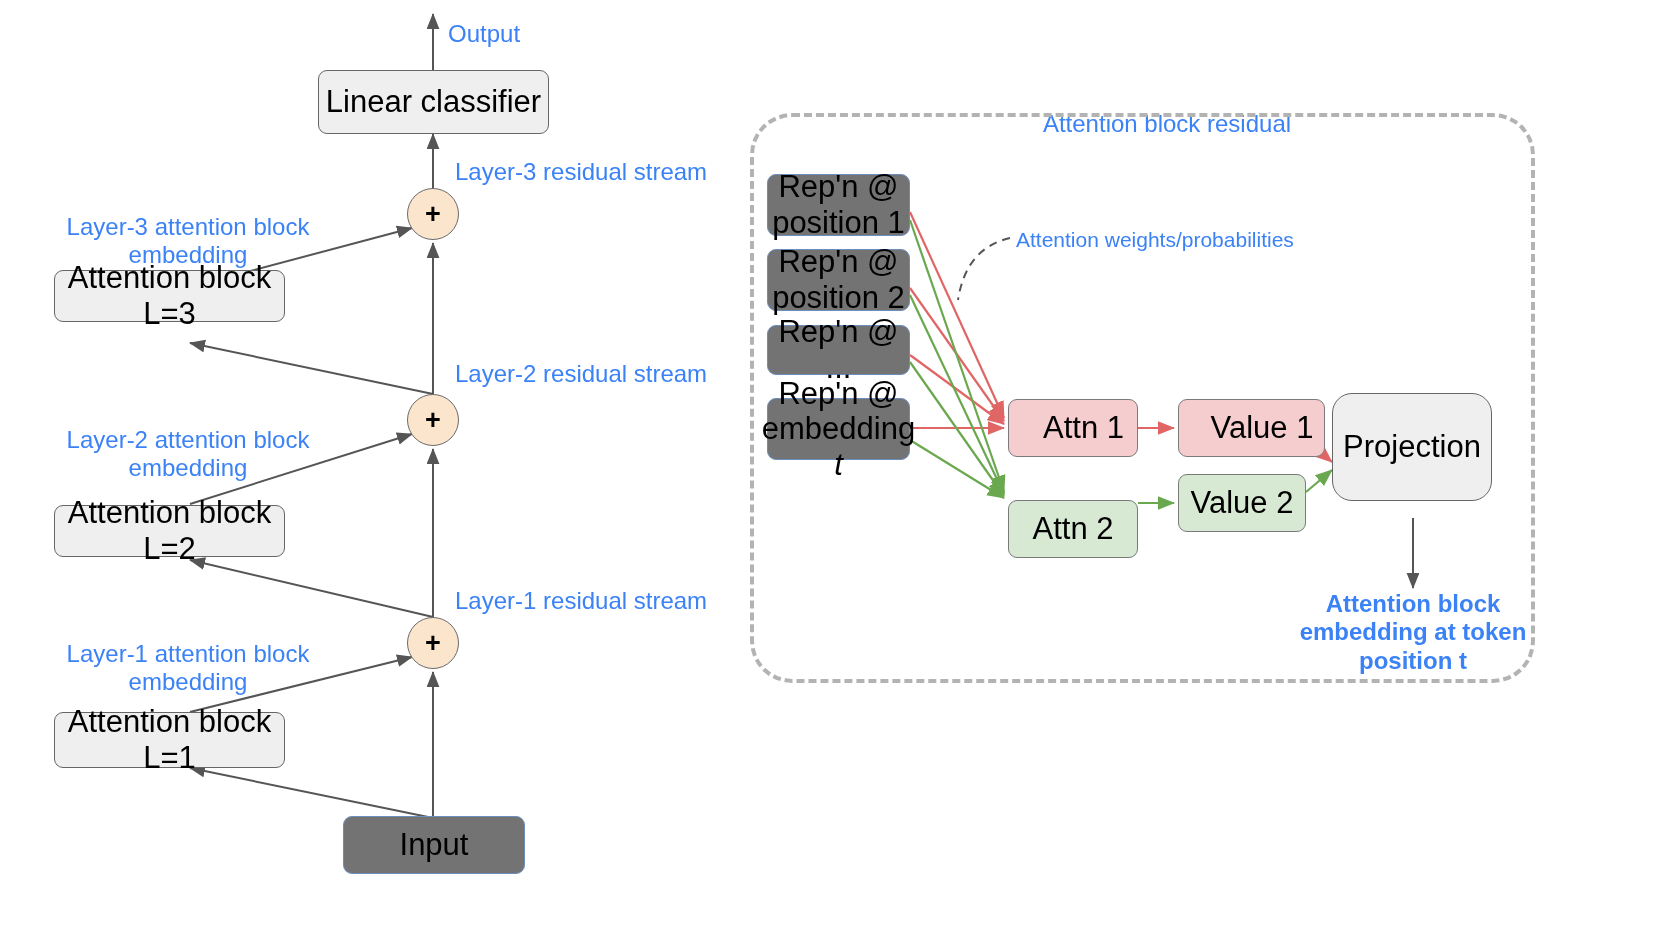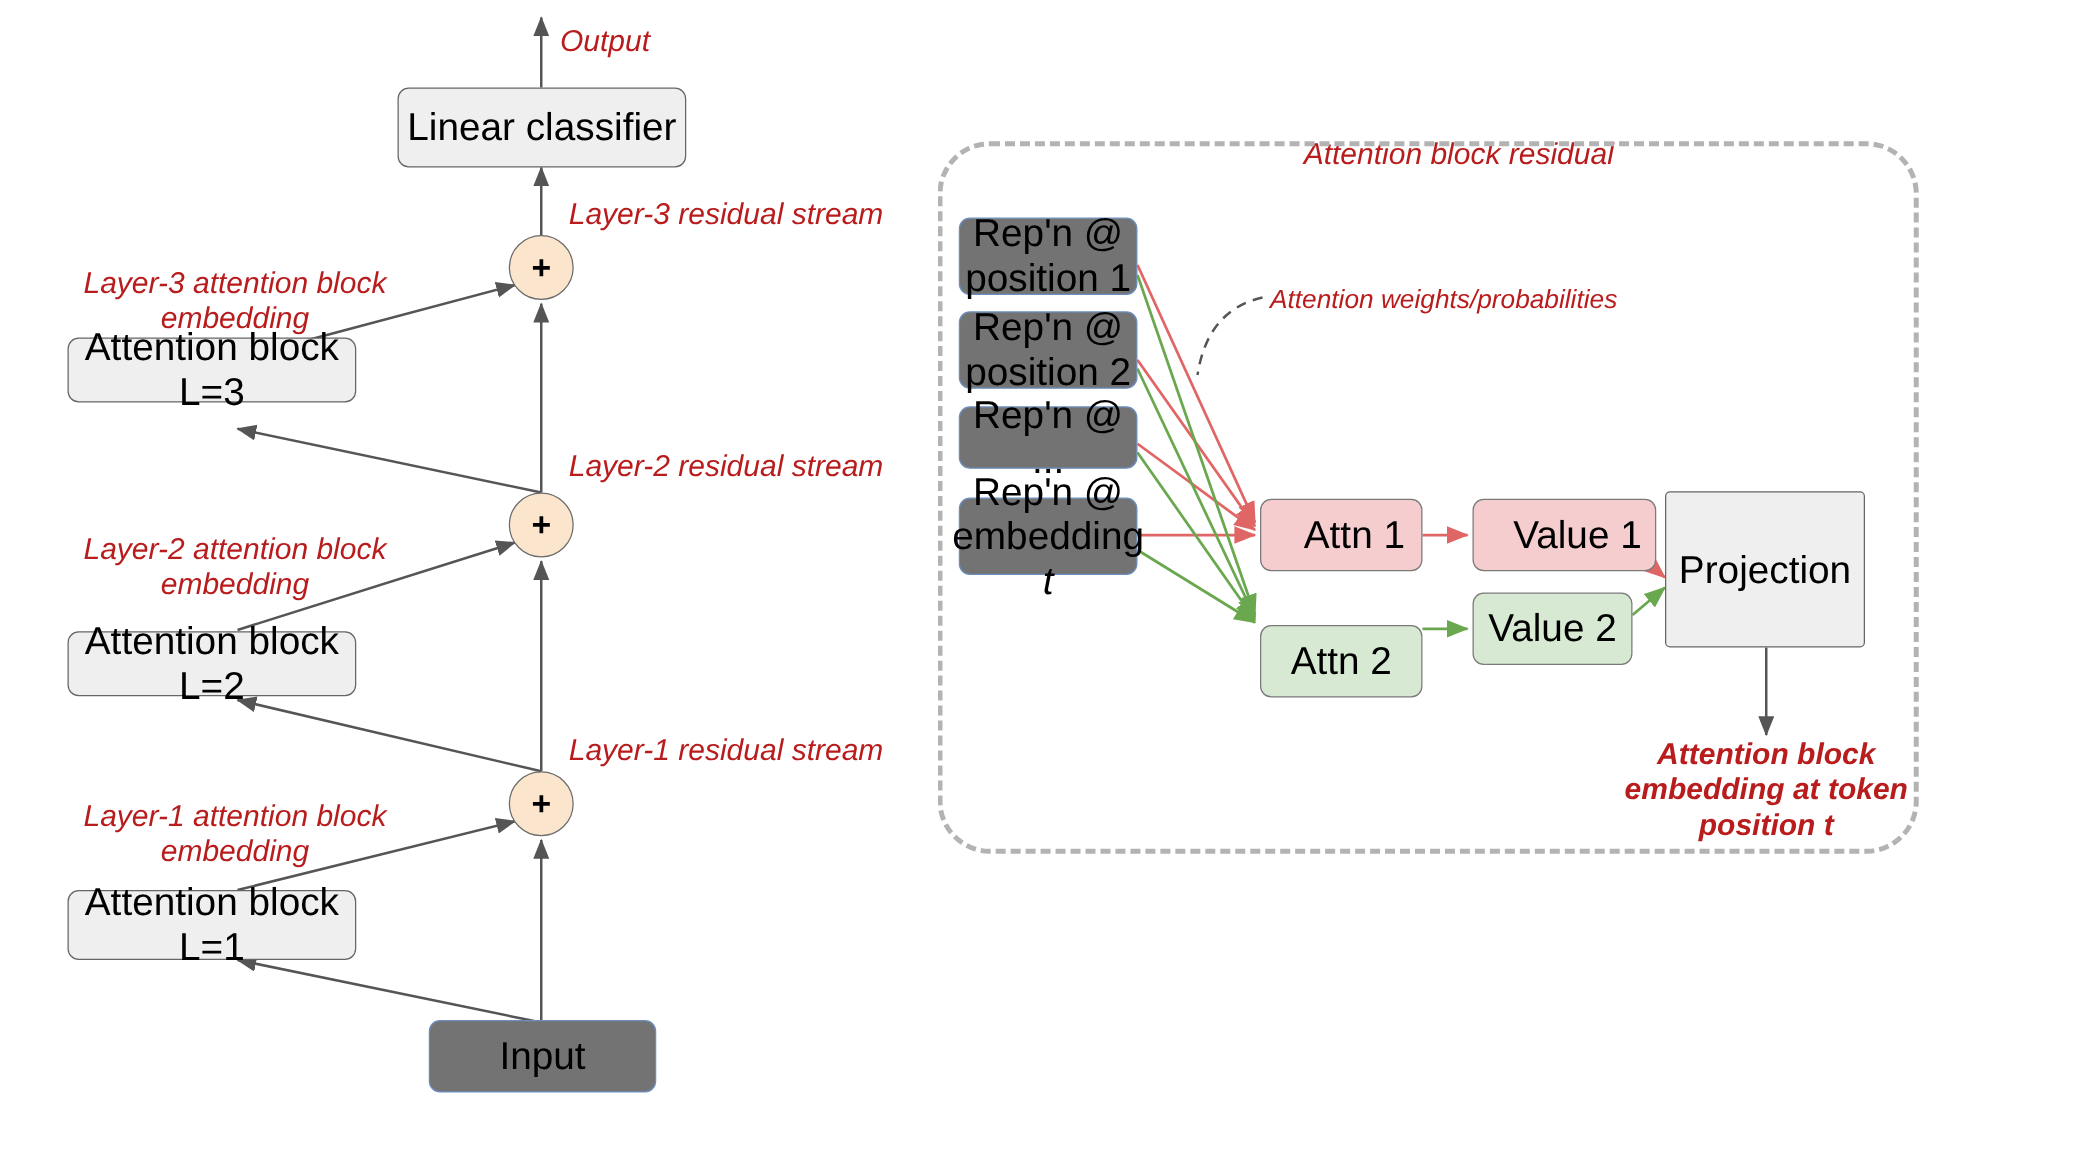--- a/index.html
+++ b/index.html
@@ -52,22 +52,21 @@
     display: flex; align-items: center; justify-content: center;
     font-size: 27px; font-weight: 700;
     line-height: 1;
   }
   .lbl {
     position: absolute;
     font-size: 24px;
     line-height: 1.18;
     text-align: center;
     white-space: pre-line;
-    color: #b91c1c;
-    font-style: italic;
+    color: #3b82f6;
   }
   .lbl.left-al { text-align: left; }
   .lbl.bold { font-weight: 700; }
   .lbl.small { font-size: 21px; }
 
   .dashbox {
     position: absolute;
     border: 4px dashed #b3b3b3;
     border-radius: 42px;
   }
@@ -193,19 +192,19 @@
   </div>
 
   <div class="lbl left-al small" style="left:1016px; top:228px; width:300px;">Attention weights/probabilities</div>
 
   <div class="node pink" style="left:1008px; top:399px; width:130px; height:58px;">Attn 1</div>
   <div class="node green" style="left:1008px; top:500px; width:130px; height:58px;">Attn 2</div>
 
   <div class="node pink" style="left:1178px; top:399px; width:147px; height:58px;">Value 1</div>
   <div class="node green" style="left:1178px; top:474px; width:128px; height:58px;">Value 2</div>
 
-  <div class="node gray" style="left:1332px; top:393px; width:160px; height:125px; border-radius:4px;">Projection</div>
+  <div class="node gray" style="left:1332px; top:393px; width:160px; height:108px; border-radius:20px;">Projection</div>
 
   <div class="lbl bold" style="left:1278px; top:590px; width:270px;">Attention block
 embedding at token
 position t</div>
 
 </div>
 
 </body></html>

